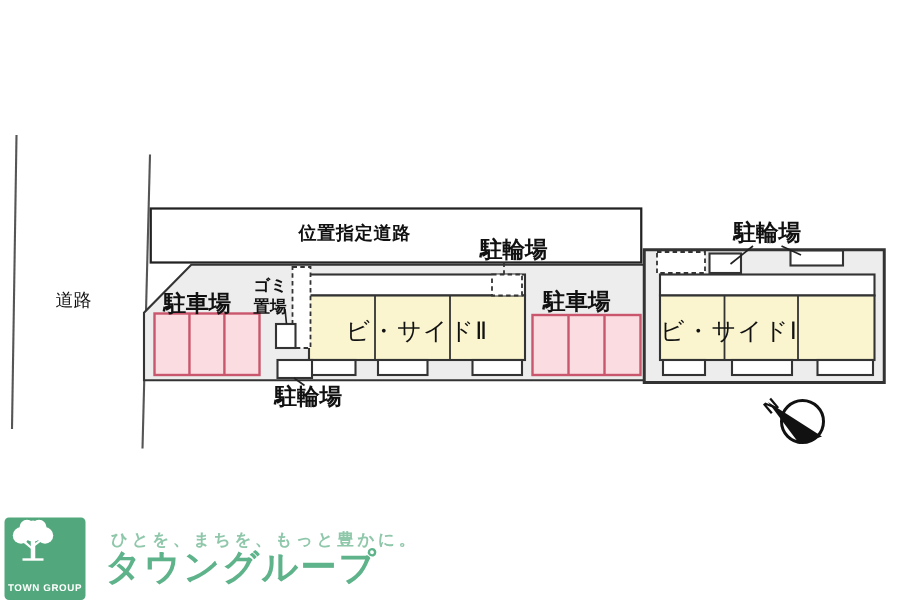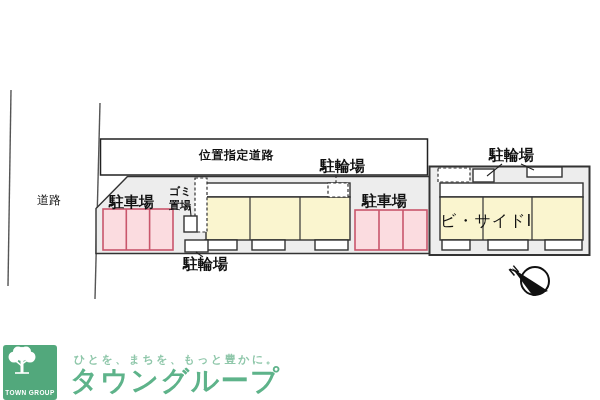--- a/index.html
+++ b/index.html
@@ -41,21 +41,21 @@
   .lbl-b1{left:440px;top:211px;width:143px;font-size:16px;letter-spacing:1px;}
 
   
   .logo-box{
     position:absolute;left:3px;top:345px;width:54px;height:55px;border-radius:3px;
     background:var(--logo-green);display:flex;flex-direction:column;align-items:center;
     justify-content:flex-end;padding-bottom:4px;box-sizing:border-box;
   }
   .logo-box-text{color:#fff;font-size:6.5px;font-weight:700;letter-spacing:0.4px;line-height:7px;}
   .tagline{left:74px;top:352px;font-size:11px;font-weight:700;letter-spacing:2.5px;color:var(--tagline-green);}
-  .brand{left:70px;top:362px;font-size:28px;font-weight:700;letter-spacing:1.5px;color:var(--brand-green);}
+  .brand{left:70px;top:362px;font-size:24px;font-weight:700;letter-spacing:1.5px;color:var(--brand-green);}
 </style>
 </head>
 <body>
 
 <div class="canvas">
 
   <svg width="600" height="400" viewBox="0 0 600 400">
 
     <line class="road-line" x1="11" y1="90" x2="8" y2="286"></line>
     <line class="road-line" x1="100" y1="103" x2="95" y2="299"></line>
@@ -114,20 +114,21 @@
   <div class="lbl lbl-designated">位置指定道路</div>
   <div class="lbl lbl-bike-top">駐輪場</div>
   <div class="lbl lbl-bike-right">駐輪場</div>
   <div class="lbl lbl-bike-bottom">駐輪場</div>
   <div class="lbl lbl-park-west">駐車場</div>
   <div class="lbl lbl-park-mid">駐車場</div>
   <div class="lbl lbl-garbage">
     <div>ゴミ</div>
     <div>置場</div>
   </div>
+  <div class="lbl lbl-b2">ビ・サイドⅡ</div>
   <div class="lbl lbl-b1">ビ・サイドⅠ</div>
 
   <div class="logo-box">
     <svg width="38" height="32" viewBox="0 0 38 32">
       <g fill="#ffffff">
         <circle cx="19" cy="9" r="7"></circle>
         <circle cx="11" cy="12" r="5.5"></circle>
         <circle cx="27" cy="12" r="5.5"></circle>
         <circle cx="15" cy="6.5" r="5"></circle>
         <circle cx="23" cy="6.5" r="5"></circle>

